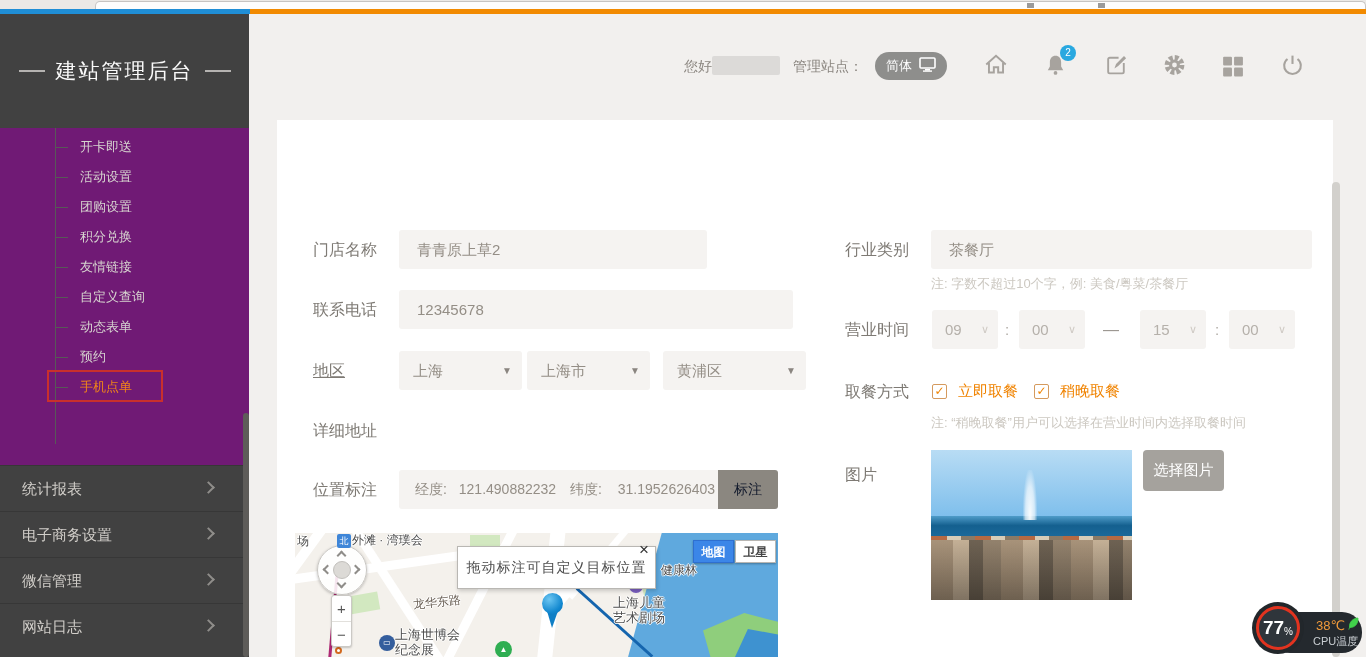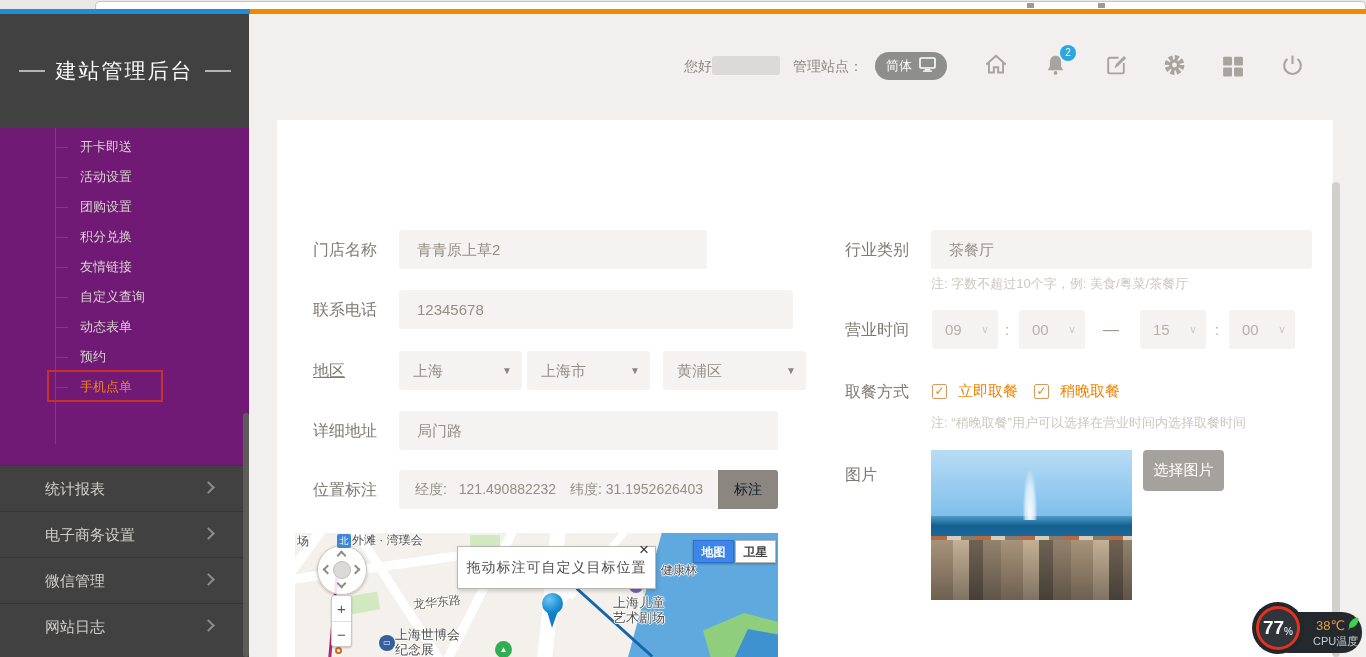--- a/index.html
+++ b/index.html
@@ -23,21 +23,21 @@
   .submenu { left:0; top:114px; width:249px; height:340px; background:#701a75; padding-top:4px; }
   .submenu .vline { left:55px; top:0; width:1px; height:316px; background:#585858; }
   .submenu ul { list-style:none; }
   .submenu li { position:relative; height:30px; line-height:30px; padding-left:80px;
     color:#d6d3cf; font-size:13px; cursor:pointer; }
   .submenu li::before { content:''; position:absolute; left:56px; top:50%; width:12px;
     height:1px; background:#585858; }
   .submenu li.active { color:#f08519; }
   .hl-box { left:47px; top:-2px; width:116px; height:32px; border:2px solid #c9302c; }
   .sections { left:0; top:451px; width:249px; }
-  .section-row { position:relative; height:46px; line-height:46px; padding-left:45px;
+  .section-row { position:relative; height:46px; line-height:46px; padding-left:22px;
     color:#d1cec9; font-size:15px; border-top:1px solid #373737; cursor:pointer; background:#414141; }
   .chev-right { position:absolute; right:36px; top:17px; width:9px; height:9px;
     border-top:2px solid #8f8d8a; border-right:2px solid #8f8d8a; transform:rotate(45deg); }
   .side-scroll { left:243px; top:399px; width:6px; height:244px; background:#5e5c59; border-radius:3px; }
 
   
   .hdr-txt { top:58px; color:#8b8680; font-size:14px; }
   .redact { left:712px; top:56px; width:68px; height:19px; background:#dcdad8; border-radius:2px; }
   .lang-pill { left:875px; top:52px; width:72px; height:28px; background:#8e8e8c; border-radius:14px;
     color:#fff; font-size:13px; display:flex; align-items:center; justify-content:center; gap:7px; cursor:pointer; }
@@ -251,28 +251,27 @@
   <div class="abs sel" style="left:250px; top:231px; width:123px;">
     <span>上海市</span>
     <span class="arr">▼</span>
   </div>
   <div class="abs sel" style="left:386px; top:231px; width:143px;">
     <span>黄浦区</span>
     <span class="arr">▼</span>
   </div>
 
   <div class="abs flabel" style="left:36px; top:291px;">详细地址</div>
-  <input class="abs inp" style="left: 122px; top: 291px; width: 379px;" value="局门路">
 
   <div class="abs flabel" style="left:36px; top:350px;">位置标注</div>
   <div class="abs inp" style="left:122px; top:350px; width:319px; border-radius:3px 0 0 3px; font-size:14px; padding:0 0 0 16px;">
     <span>经度:</span>
     <span style="margin-left:8px;">121.490882232</span>
     <span style="margin-left:10px;">纬度:</span>
-    <span style="margin-left:0;">31.1952626403</span>
+    <span style="margin-left:12px;">31.1952626403</span>
   </div>
   <button class="abs mark-btn" style="left:441px; top:350px;">标注</button>
   <div class="abs note" style="left:122px; top:413px;margin-left:28px;">注: 根据经纬度进行精确定位</div>
 
   <div class="abs map">
     <div class="road" style="left:-25px; top:28px; width:240px; height:9px; transform:rotate(-8deg);"></div>
     <div class="road" style="left:-28px; top:-20px; width:10px; height:170px; transform:rotate(36deg);"></div>
     <div class="road" style="left:100px; top:-35px; width:9px; height:200px; transform:rotate(-33deg);"></div>
     <div class="road" style="left:178px; top:-45px; width:9px; height:225px; transform:rotate(27deg);"></div>
     <div class="road" style="left:248px; top:-10px; width:15px; height:160px; transform:rotate(6deg);"></div>

